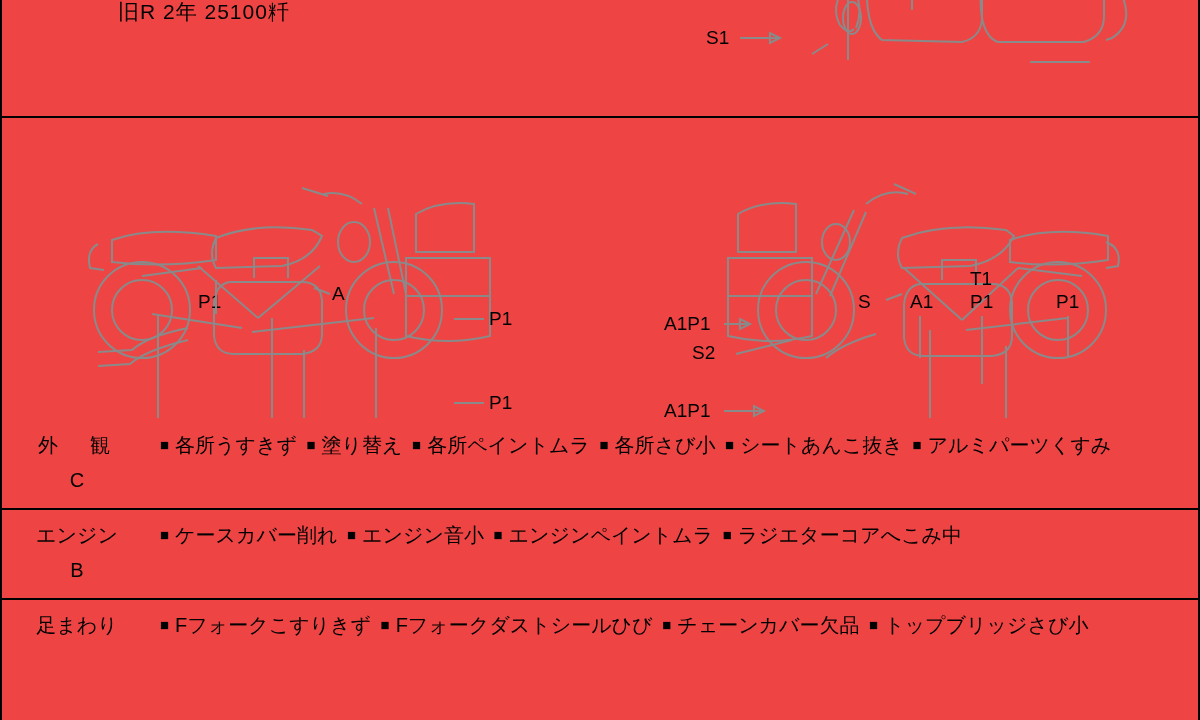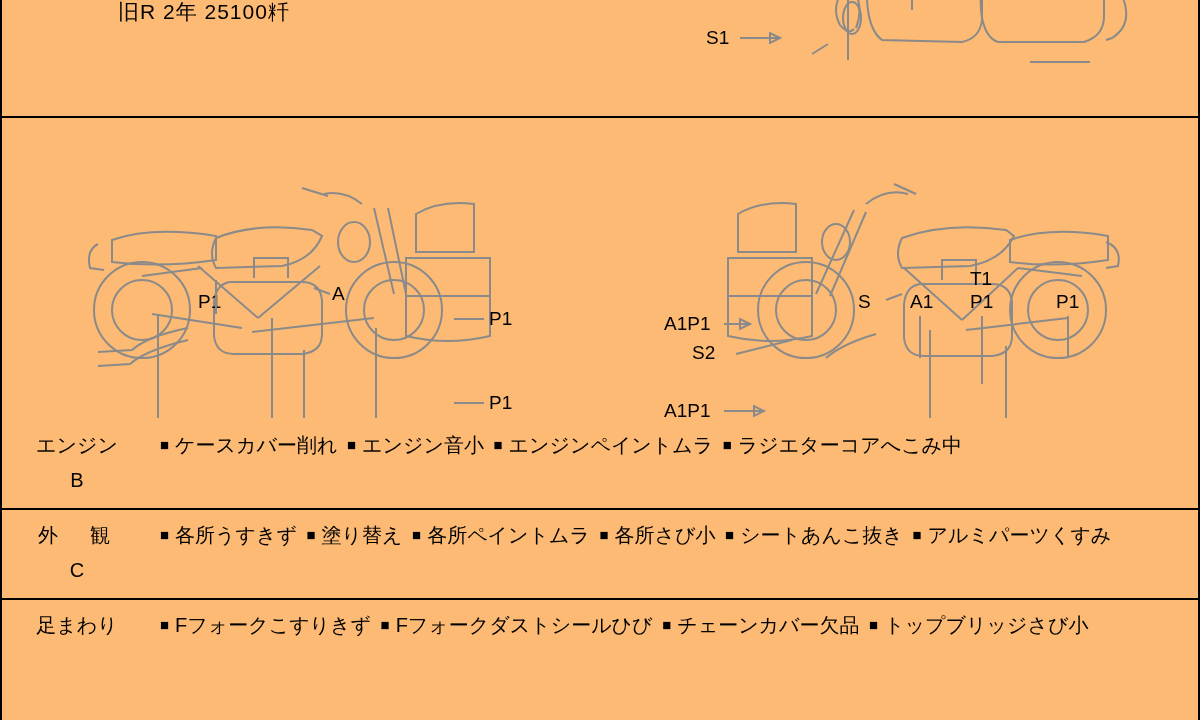--- a/index.html
+++ b/index.html
@@ -8,21 +8,21 @@
     width: 1200px; height: 720px;
     background: #ffffff;
     font-family: "Liberation Sans", sans-serif;
     color: #000;
     overflow: hidden;
   }
   .sheet {
     position: relative;
     width: 1200px;
     height: 720px;
-    background: #fdba74;
+    background: #ef4444;
   }
   
   .rail-left, .rail-right {
     position: absolute;
     top: 0; bottom: 0;
     width: 2px;
     background: #000;
   }
   .rail-left { left: 0; }
   .rail-right { right: 0; }
@@ -292,46 +292,46 @@
         <text class="lbl" x="990" y="385">A1</text>
         <line class="lead" x1="1004" y1="368" x2="1004" y2="228"></line>
       </g>
     </svg>
   </div>
 
   <table class="cond-table">
     <tbody>
       <tr>
         <td class="cat">
-          <span class="cat-name tight">エンジン</span>
-          <span class="cat-grade">B</span>
-        </td>
-        <td class="items">
-          <span class="item"><span class="sq">■</span><span>ケースカバー削れ</span></span>
-          <span class="item"><span class="sq">■</span><span>エンジン音小</span></span>
-          <span class="item"><span class="sq">■</span><span>エンジンペイントムラ</span></span>
-          <span class="item"><span class="sq">■</span><span>ラジエターコアへこみ中</span></span>
-        </td>
-      </tr>
-      <tr>
-        <td class="cat">
           <span class="cat-name">外　観</span>
           <span class="cat-grade">C</span>
         </td>
         <td class="items">
           <span class="item"><span class="sq">■</span><span>各所うすきず</span></span>
           <span class="item"><span class="sq">■</span><span>塗り替え</span></span>
           <span class="item"><span class="sq">■</span><span>各所ペイントムラ</span></span>
           <span class="item"><span class="sq">■</span><span>各所さび小</span></span>
           <span class="item"><span class="sq">■</span><span>シートあんこ抜き</span></span>
           <span class="wrap-tail"><span class="sq">■</span><span>アルミパーツくすみ</span></span>
         </td>
       </tr>
       <tr>
         <td class="cat">
+          <span class="cat-name tight">エンジン</span>
+          <span class="cat-grade">B</span>
+        </td>
+        <td class="items">
+          <span class="item"><span class="sq">■</span><span>ケースカバー削れ</span></span>
+          <span class="item"><span class="sq">■</span><span>エンジン音小</span></span>
+          <span class="item"><span class="sq">■</span><span>エンジンペイントムラ</span></span>
+          <span class="item"><span class="sq">■</span><span>ラジエターコアへこみ中</span></span>
+        </td>
+      </tr>
+      <tr>
+        <td class="cat">
           <span class="cat-name tight">足まわり</span>
           <span class="cat-grade"></span>
         </td>
         <td class="items">
           <span class="item"><span class="sq">■</span><span>Fフォークこすりきず</span></span>
           <span class="item"><span class="sq">■</span><span>Fフォークダストシールひび</span></span>
           <span class="item"><span class="sq">■</span><span>チェーンカバー欠品</span></span>
           <span class="item"><span class="sq">■</span><span>トップブリッジさび小</span></span>
         </td>
       </tr>

